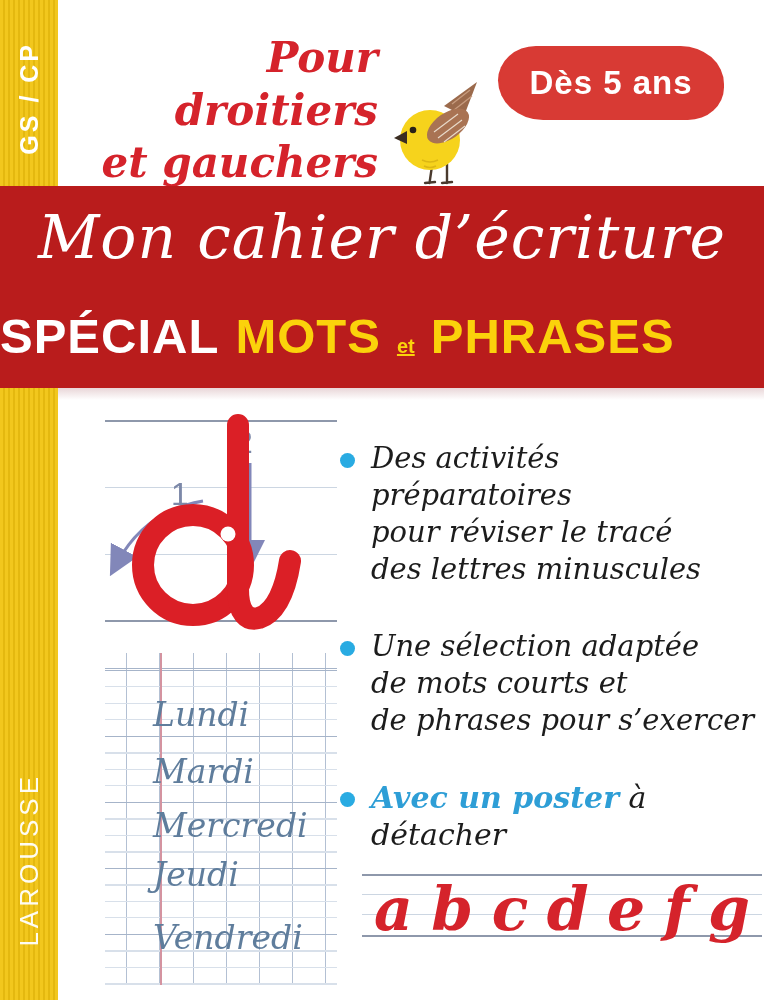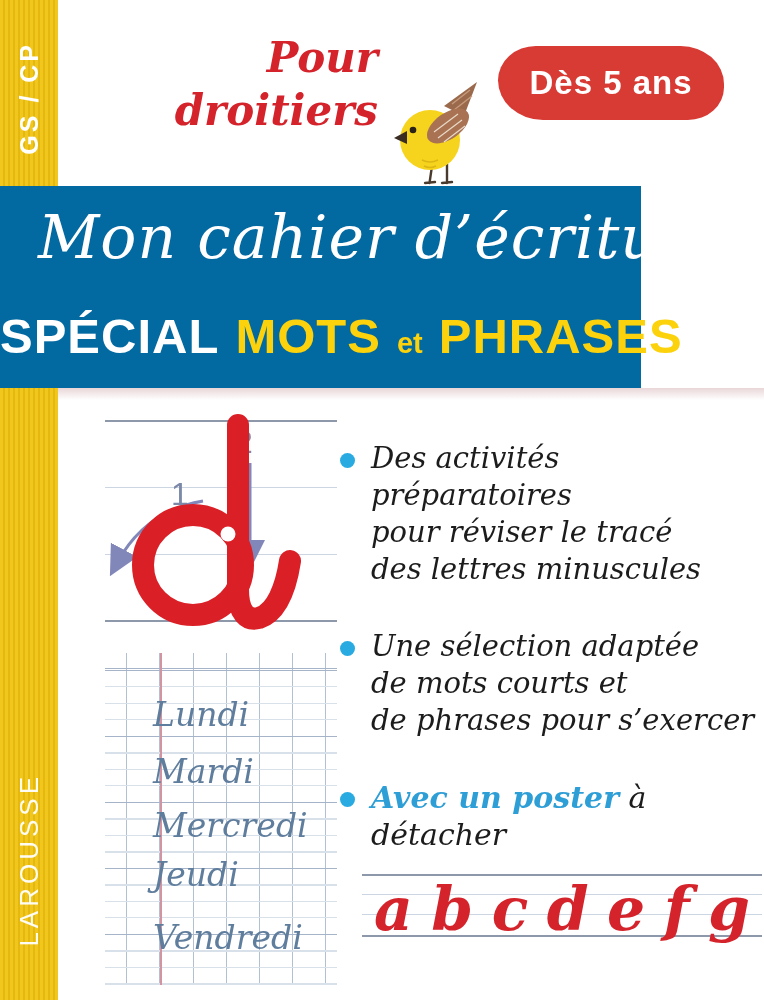--- a/index.html
+++ b/index.html
@@ -24,31 +24,31 @@
     color:#d5232b;font-size:42px;line-height:1.25;}
   .badge{position:absolute;left:500px;top:48px;width:222px;height:70px;
     background:#d83a34;border-radius:40px 46px 38px 48px / 36px 40px 34px 42px;
     box-shadow:0 0 0 2px #d83a34;
     display:flex;align-items:center;justify-content:center;}
   .badge span{color:#fff;font-size:33px;font-weight:bold;letter-spacing:1px;
     font-family:"Liberation Sans",sans-serif;}
   .bird{position:absolute;left:392px;top:80px;}
 
   
-  .banner{position:absolute;left:0;top:186px;width:641px;height:202px;background:#0369a1;}
+  .banner{position:absolute;left:0;top:186px;width:764px;height:202px;background:#b91c1c;}
   .banner-title{position:absolute;left:0;top:16px;width:764px;text-align:center;
     font-family:"DejaVu Serif",serif;font-style:italic;color:#ffffff;
     font-size:60px;font-weight:500;letter-spacing:1px;}
   .banner-subtitle{position:absolute;left:0;top:122px;width:764px;
     display:flex;justify-content:flex-start;align-items:baseline;gap:16px;
     font-family:"Liberation Sans",sans-serif;font-weight:bold;}
   .sub-big{font-size:49px;letter-spacing:1px;}
   .sub-white{color:#ffffff;}
   .sub-yellow{color:#fbd20b;}
-  .sub-small{font-size:29px;}
+  .sub-small{font-size:20px;text-decoration:underline;}
   .banner-shadow{position:absolute;left:58px;top:388px;width:706px;height:12px;
     background:linear-gradient(#e9d6d8,#ffffff);}
 
   
   .letter-panel{position:absolute;left:105px;top:413px;width:232px;height:250px;}
   .wline{position:absolute;left:0;width:100%;height:0;border-top:2px solid #8e98ab;}
   .wline.light{border-top:1px solid #ccd6e2;}
 
   
   .grid-panel{position:absolute;left:105px;top:653px;width:232px;height:332px;
@@ -87,20 +87,21 @@
   <div class="spine"></div>
   <div class="spine-text gscp">
     <span class="vtext">GS / CP</span>
   </div>
   <div class="spine-text publisher">
     <span class="vtext">LAROUSSE</span>
   </div>
 
   <div class="audience">
     <div>Pour droitiers</div>
+    <div>et gauchers</div>
   </div>
 
   <div class="badge">
     <span>Dès 5 ans</span>
   </div>
 
   <svg class="bird" width="100" height="106" viewBox="0 0 100 106">
     <path d="M40 86 L37.5 103 M33 103 L43 102" stroke="#4a3a2e" stroke-width="2.4" fill="none" stroke-linecap="round"></path>
     <path d="M55 84 L55 103 M50 103 L60 102" stroke="#4a3a2e" stroke-width="2.4" fill="none" stroke-linecap="round"></path>
     <polygon points="52,26 85,2 72,36" fill="#9b6a4c"></polygon>

